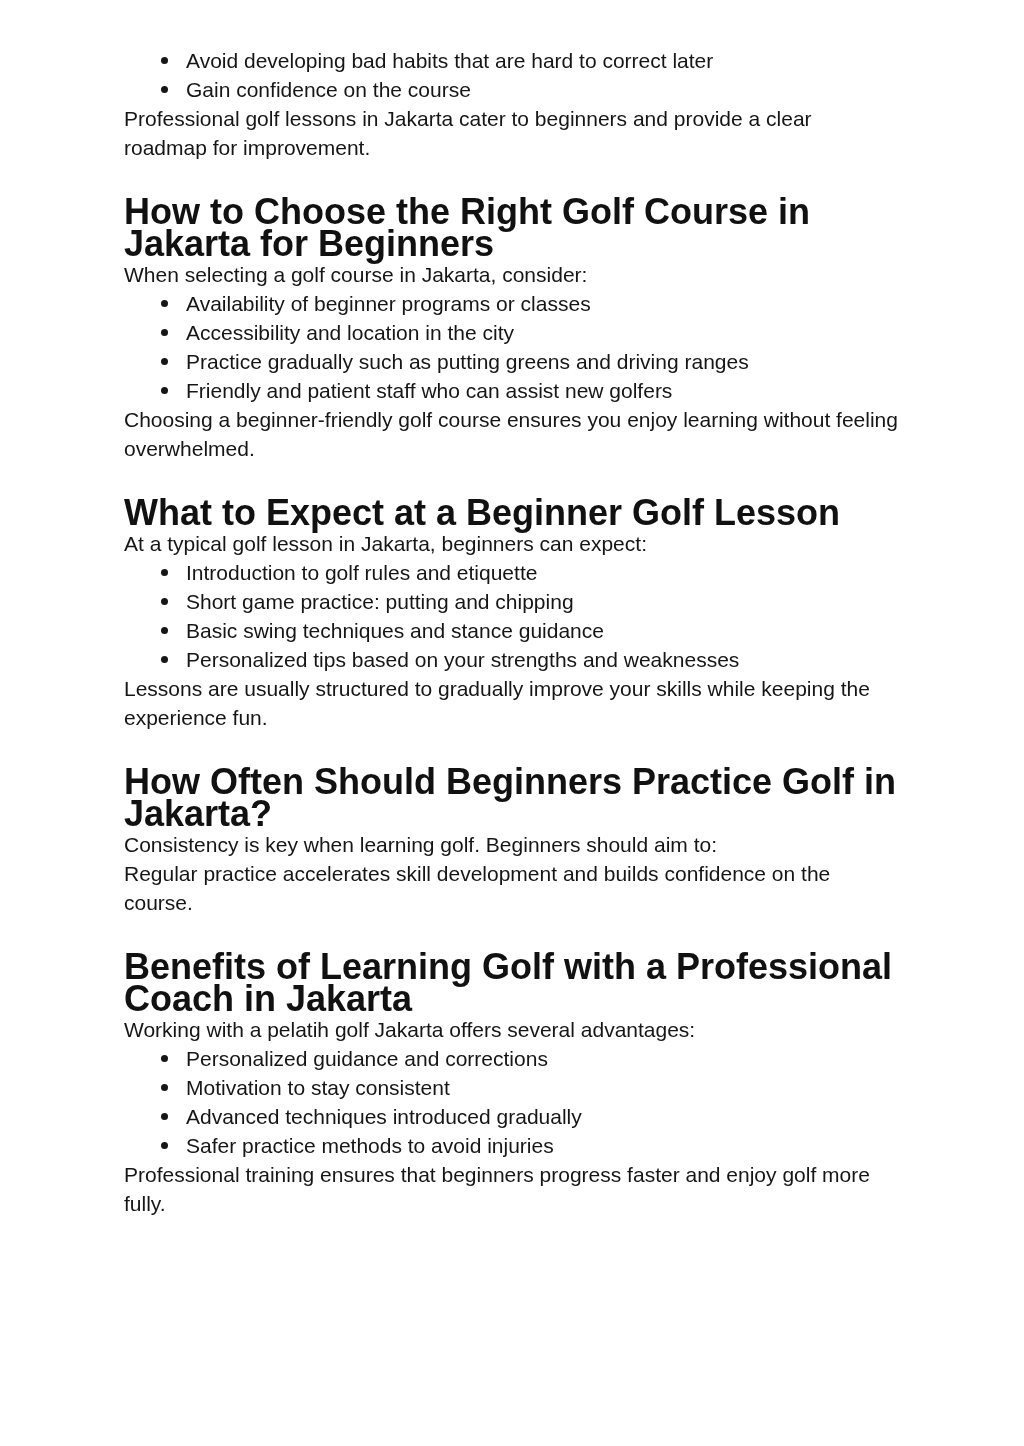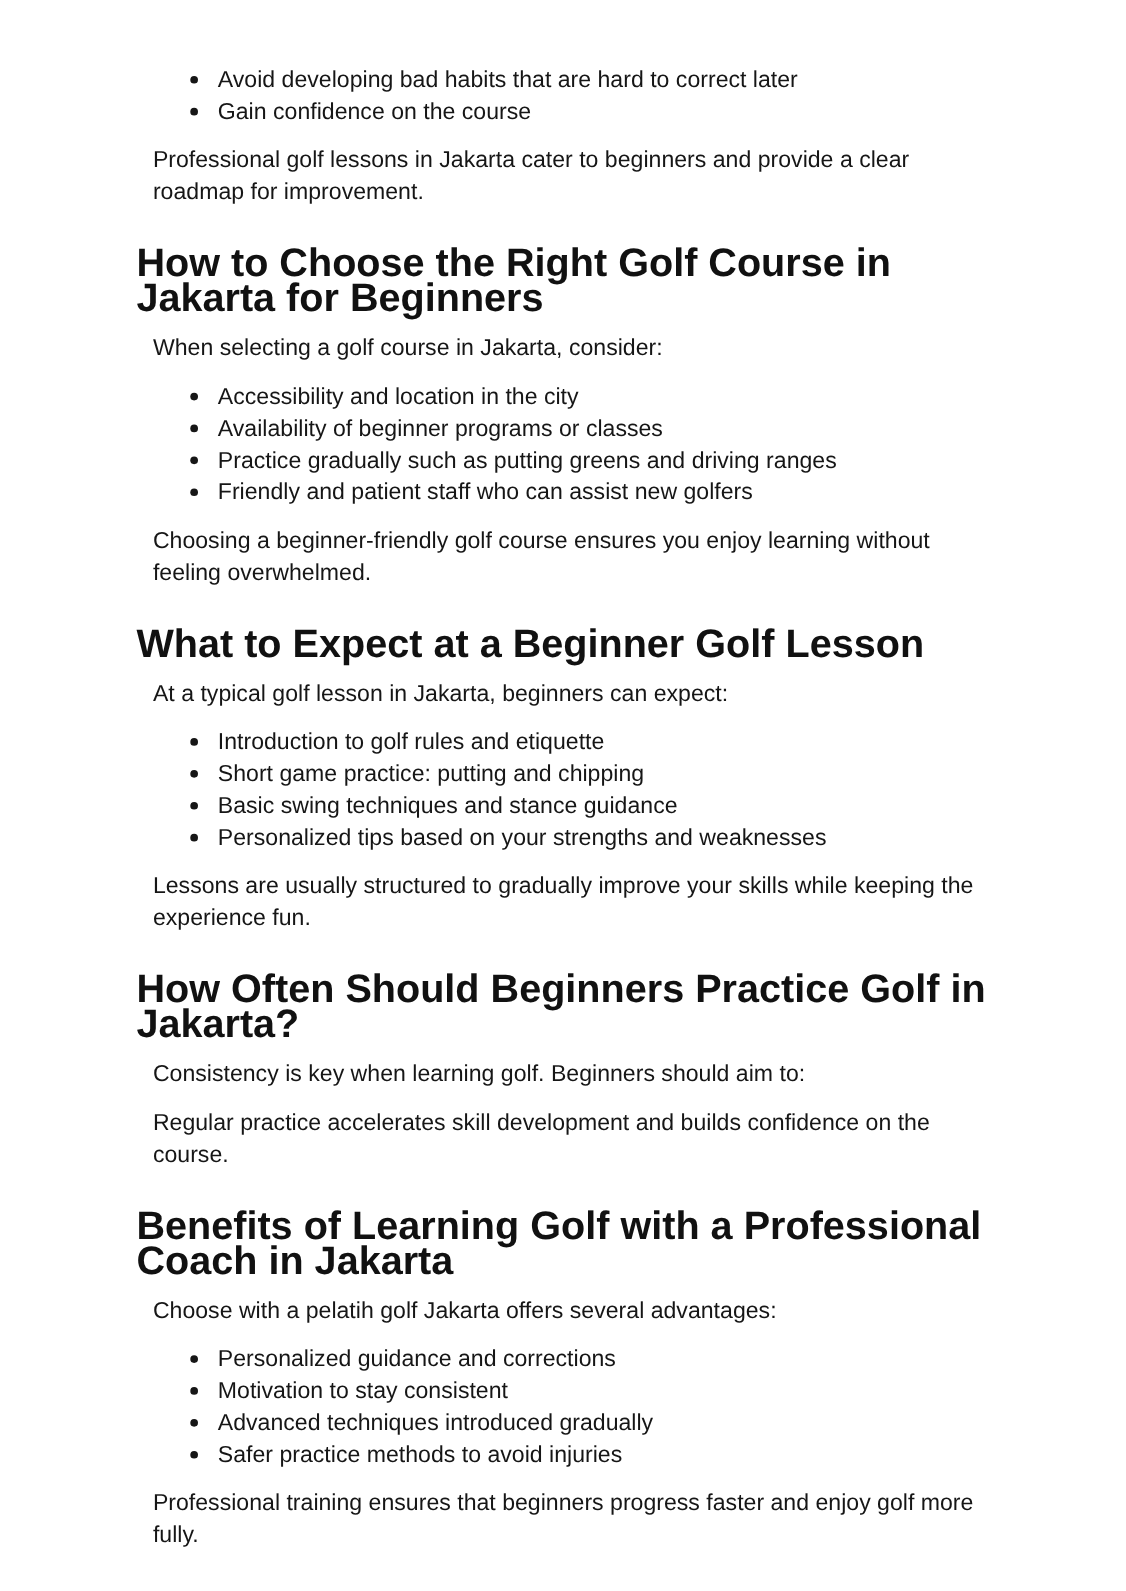--- a/index.html
+++ b/index.html
@@ -18,22 +18,22 @@
     line-height:29px;
     overflow:hidden;
   }
   .page{
     box-sizing:border-box;
     width:1024px;
     min-height:1446px;
     padding:46px 124px 40px 124px;
     background:var(--bg);
   }
-  .para{margin:15px;}
-  .bullet-list{list-style:none;margin:12px;padding:0;}
+  .para{margin:0;}
+  .bullet-list{list-style:none;margin:0;padding:0;}
   .bullet-item{position:relative;padding-left:62px;}
   .bullet-item::before{
     content:"";
     position:absolute;
     left:37px;
     top:11px;
     width:7px;
     height:7px;
     border-radius:50%;
     background:currentColor;
@@ -54,22 +54,22 @@
   <ul class="bullet-list" id="intro-bullets">
       <li class="bullet-item">Avoid developing bad habits that are hard to correct later</li>
       <li class="bullet-item">Gain confidence on the course</li>
     </ul>
   <p class="para">Professional golf lessons in Jakarta cater to beginners and provide a clear roadmap for improvement.</p>
   <div id="sections-container">
   <section class="doc-section">
     <h2 class="section-heading">How to Choose the Right Golf Course in Jakarta for Beginners</h2>
     <p class="para section-lead">When selecting a golf course in Jakarta, consider:</p>
     <ul class="bullet-list">
+          <li class="bullet-item">Availability of beginner programs or classes</li>
           <li class="bullet-item">Accessibility and location in the city</li>
-          <li class="bullet-item">Availability of beginner programs or classes</li>
           <li class="bullet-item">Practice gradually such as putting greens and driving ranges</li>
           <li class="bullet-item">Friendly and patient staff who can assist new golfers</li>
         </ul>
     <p class="para section-outro">Choosing a beginner-friendly golf course ensures you enjoy learning without feeling overwhelmed.</p>
   </section>
 
   <section class="doc-section">
     <h2 class="section-heading">What to Expect at a Beginner Golf Lesson</h2>
     <p class="para section-lead">At a typical golf lesson in Jakarta, beginners can expect:</p>
     <ul class="bullet-list">
@@ -82,21 +82,21 @@
   </section>
 
   <section class="doc-section">
     <h2 class="section-heading">How Often Should Beginners Practice Golf in Jakarta?</h2>
     <p class="para section-lead">Consistency is key when learning golf. Beginners should aim to:</p>
     <p class="para section-outro">Regular practice accelerates skill development and builds confidence on the course.</p>
   </section>
 
   <section class="doc-section">
     <h2 class="section-heading">Benefits of Learning Golf with a Professional Coach in Jakarta</h2>
-    <p class="para section-lead">Choose with a pelatih golf Jakarta offers several advantages:</p>
+    <p class="para section-lead">Working with a pelatih golf Jakarta offers several advantages:</p>
     <ul class="bullet-list">
           <li class="bullet-item">Personalized guidance and corrections</li>
           <li class="bullet-item">Motivation to stay consistent</li>
           <li class="bullet-item">Advanced techniques introduced gradually</li>
           <li class="bullet-item">Safer practice methods to avoid injuries</li>
         </ul>
     <p class="para section-outro">Professional training ensures that beginners progress faster and enjoy golf more fully.</p>
   </section>
 </div>
 </div>

